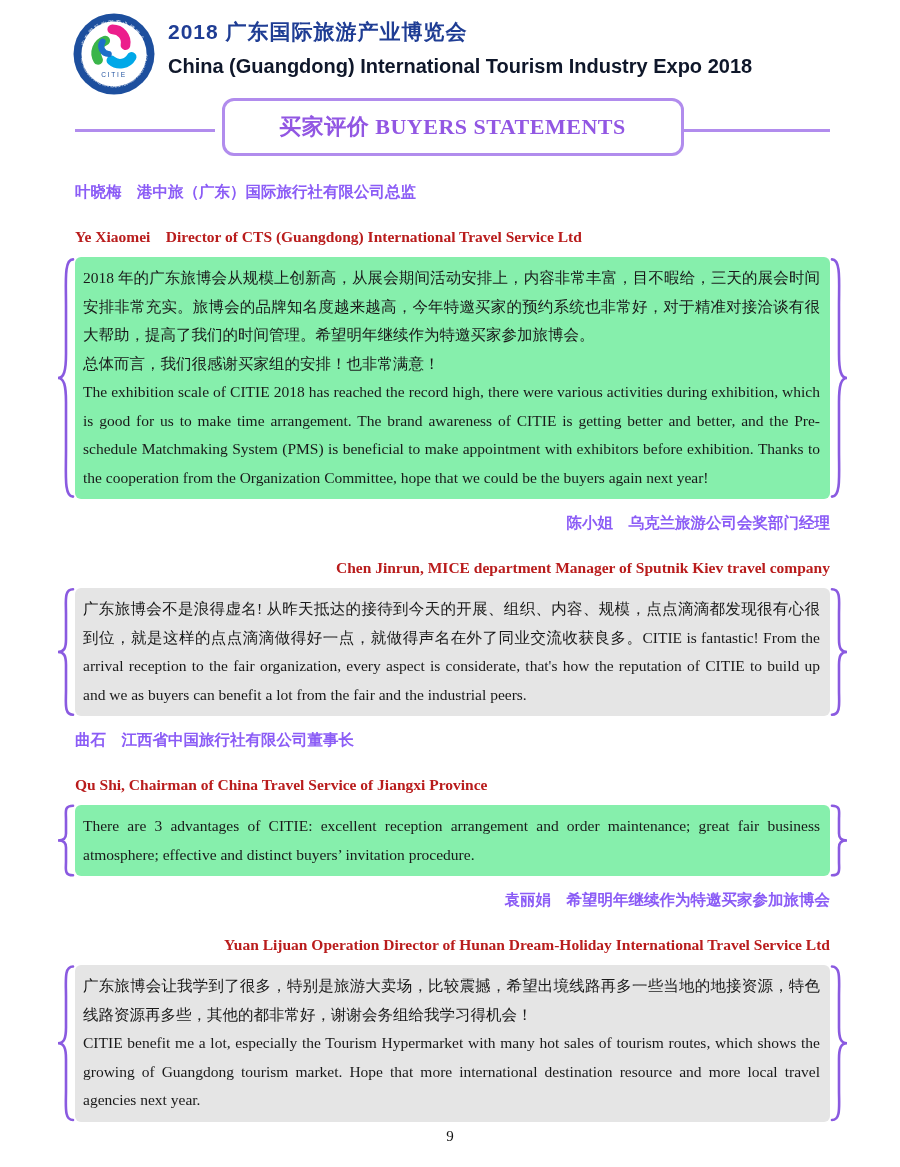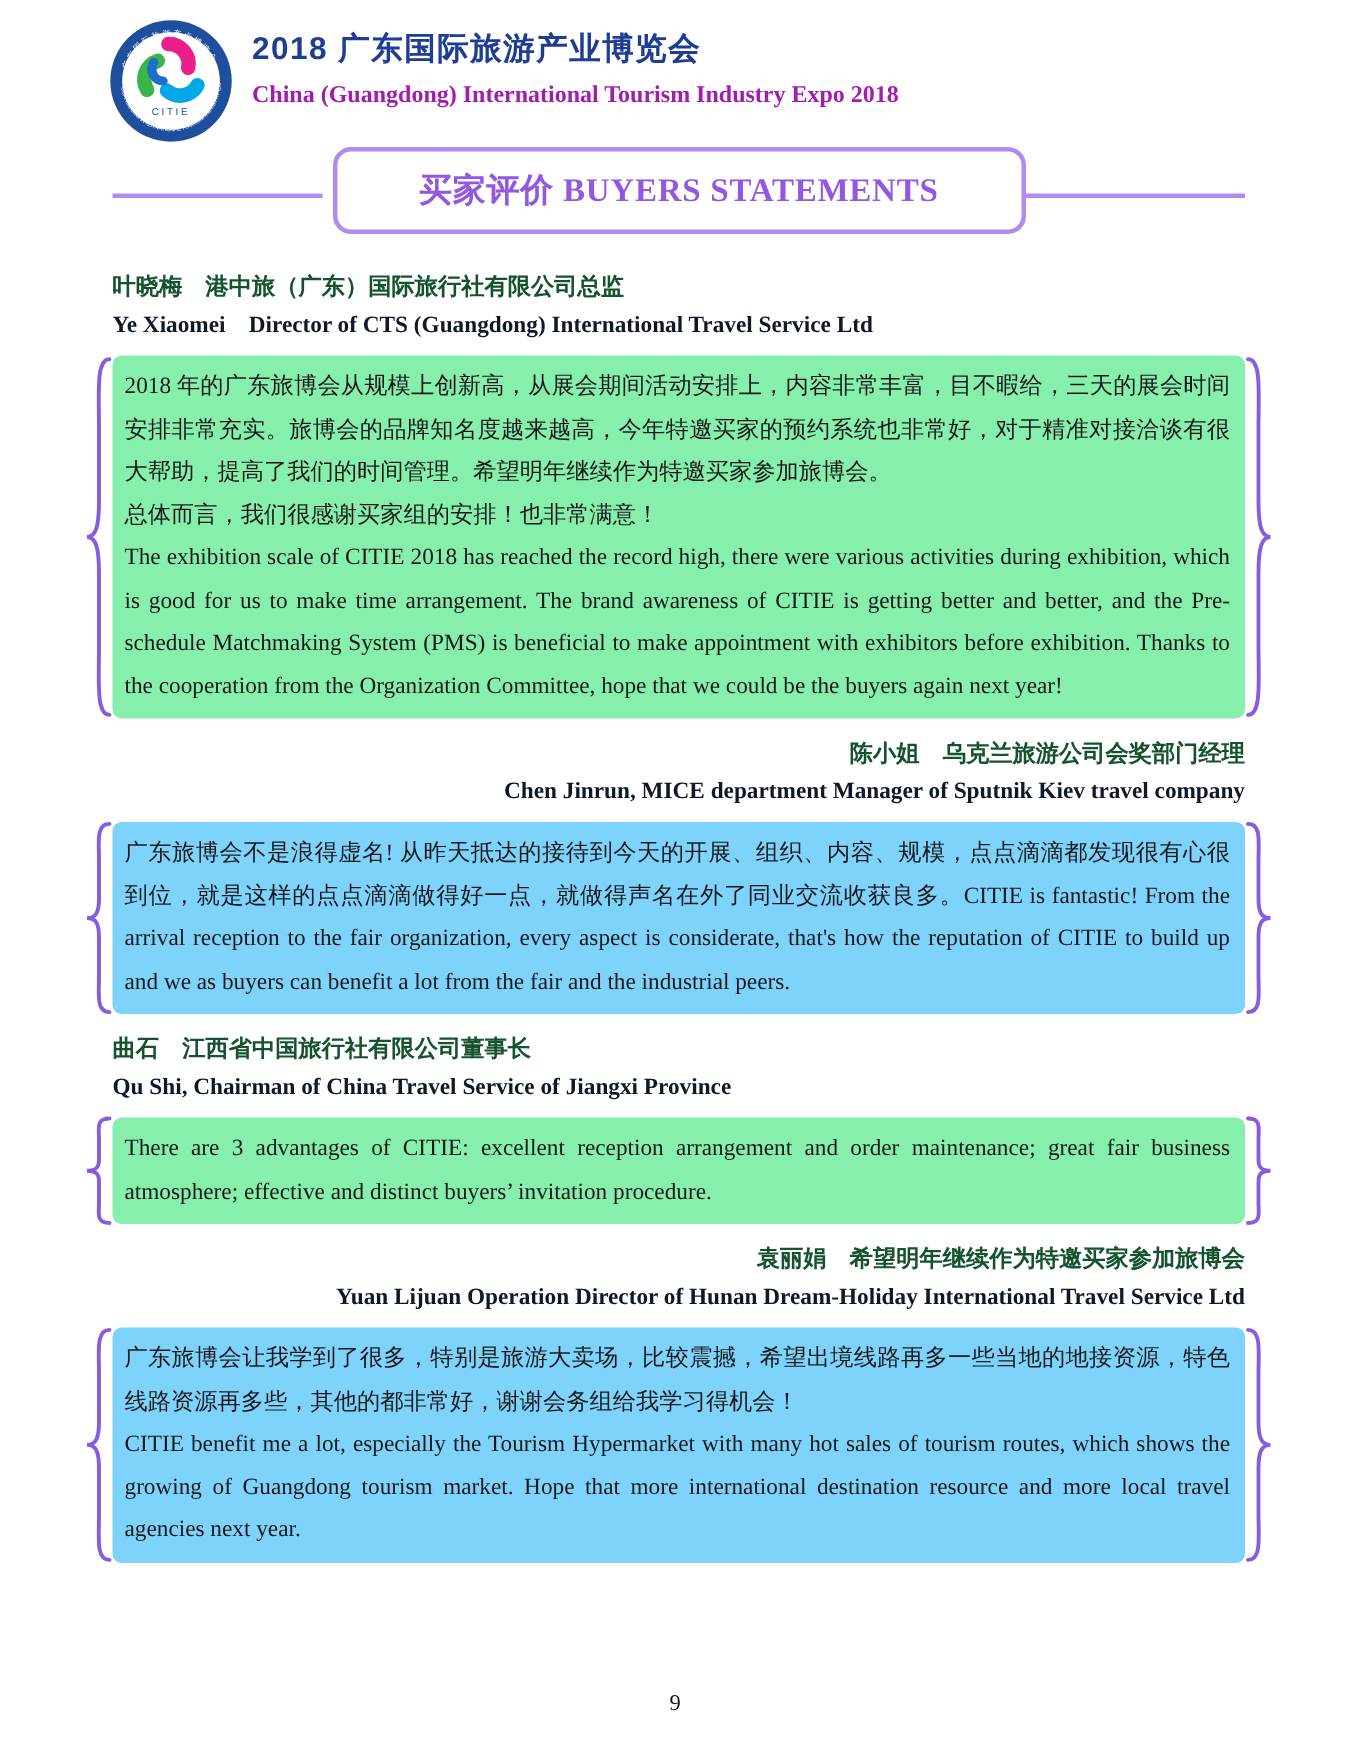--- a/index.html
+++ b/index.html
@@ -25,24 +25,24 @@
   .header-titles { padding-top: 8px; padding-left: 4px; }
   .title-zh {
     font-size: 21px;
     font-weight: bold;
     color: #1f3d94;
     letter-spacing: 1px;
     font-family: "Liberation Sans", sans-serif;
   }
   .title-en {
     margin-top: 9px;
-    font-size: 16px;
-    font-weight: bold;
-    color: #a21caf;
-    font-family: Liberation Serif, serif;
+    font-size: 20px;
+    font-weight: bold;
+    color: #0f172a;
+    font-family: Liberation Sans, sans-serif;
   }
 
   
   .banner {
     position: absolute;
     top: 98px; left: 75px; right: 70px;
     height: 58px;
   }
   .banner-line {
     position: absolute;
@@ -71,41 +71,41 @@
     letter-spacing: 0.5px;
   }
 
   
   .content { position: absolute; top: 168px; left: 75px; width: 755px; }
   .names { margin-top: 13px; }
   .names.align-right { text-align: right; }
   .name-zh {
     font-size: 15.5px;
     font-weight: bold;
-    color: #14532d;
+    color: #8b5cf6;
     font-family: "Liberation Sans", sans-serif;
     line-height: 22px;
   }
   .name-en {
-    margin-top: 3px;
+    margin-top: 23px;
     font-size: 15.5px;
     font-weight: bold;
-    color: #0f172a;
+    color: #b91c1c;
     font-family: "Liberation Serif", serif;
     line-height: 22px;
   }
   .quote {
     position: relative;
     margin-top: 9px;
     padding: 7px 10px 7px 8px;
     border-radius: 6px;
     text-align: justify;
   }
   .quote.bg-light { background: #86efac; }
-  .quote.bg-lav   { background: #7dd3fc; }
+  .quote.bg-lav   { background: #e5e5e5; }
   .quote p {
     font-size: 15.5px;
     line-height: 28.5px;
     color: #191919;
     font-family: "Liberation Serif", "DejaVu Serif", serif;
   }
   .brace {
     position: absolute;
     top: 0;
     width: 22px;

